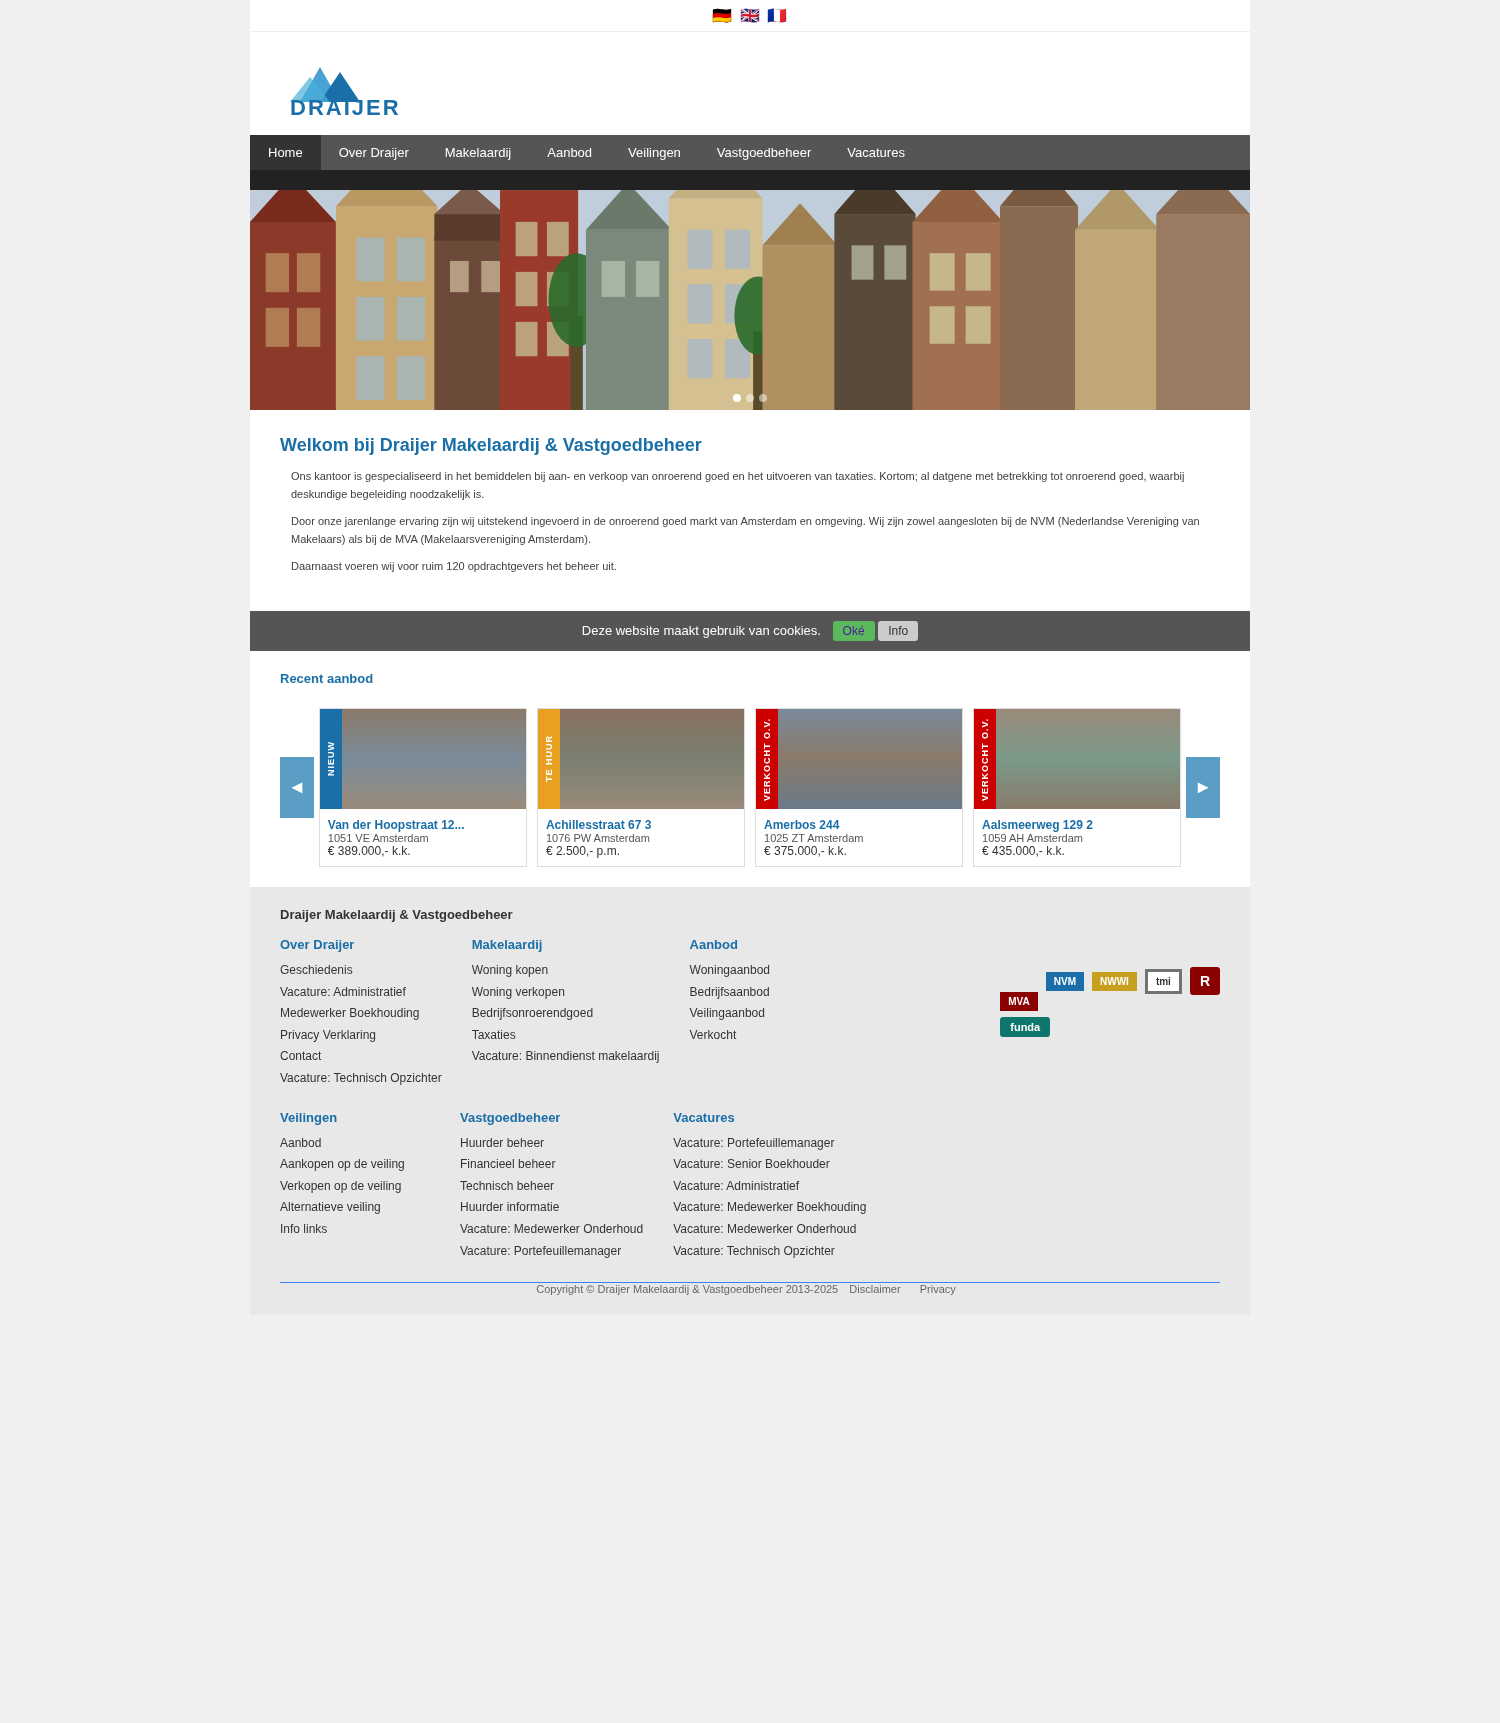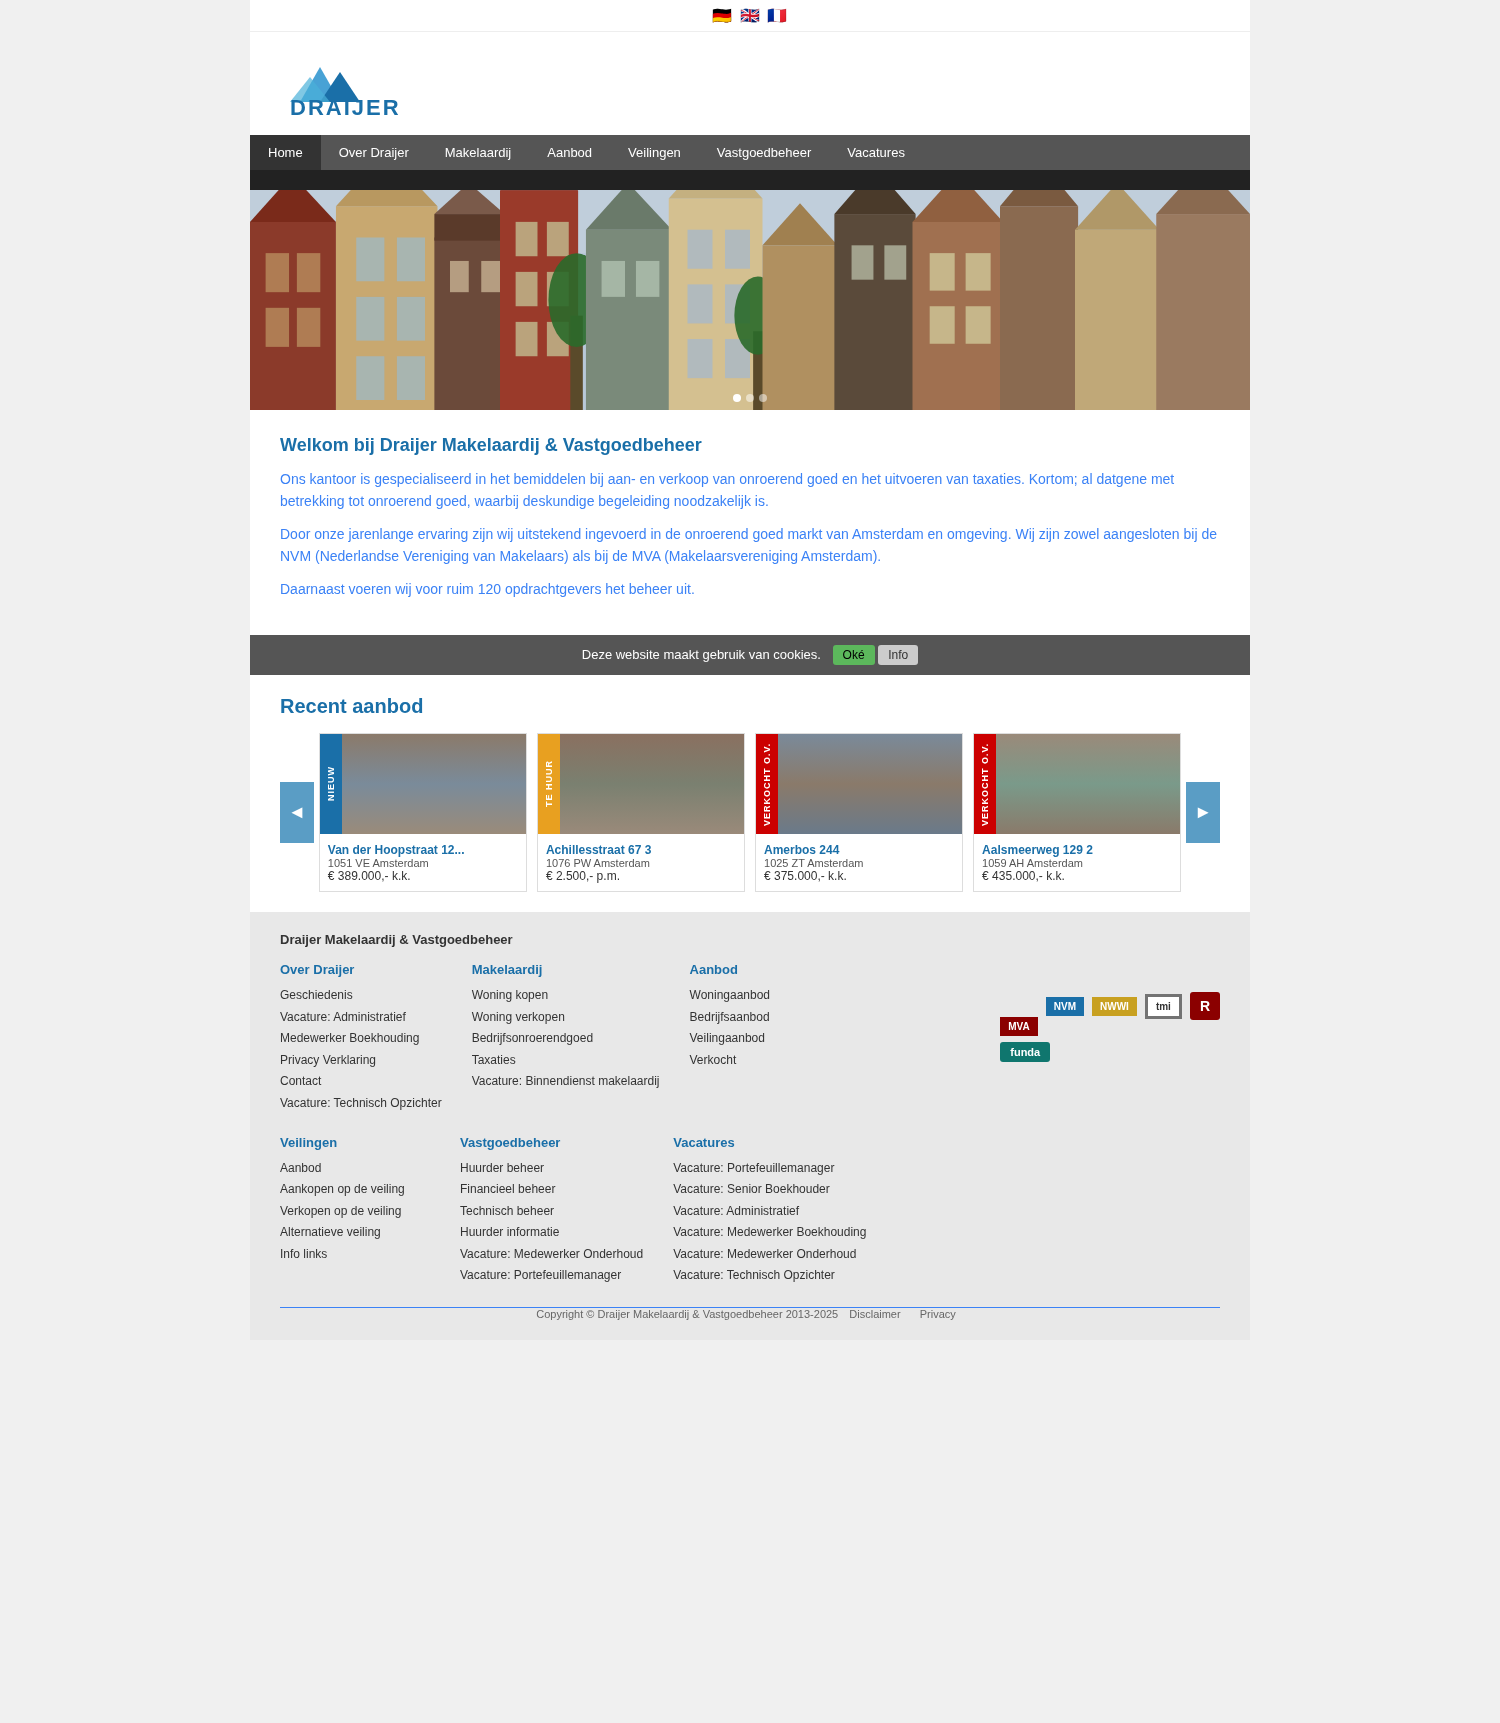--- a/index.html
+++ b/index.html
@@ -31,31 +31,31 @@
     
     .buildings-canvas { width: 100%; height: 220px; display: block; }
     
     .hero-dots { position: absolute; bottom: 8px; left: 50%; transform: translateX(-50%); display: flex; gap: 5px; }
     .hero-dot { width: 8px; height: 8px; border-radius: 50%; background: rgba(255,255,255,0.5); }
     .hero-dot.active { background: #fff; }
     
     
     .welcome-section { padding: 25px 30px; background: #fff; }
     .welcome-title { color: #1a6fa8; font-size: 18px; font-weight: bold; margin-bottom: 12px; }
-    .welcome-text { line-height: 1.6; color: #3b82f6; font-size: 14px; margin-bottom: 10px; }
+    .welcome-text { line-height: 1.6; color: #404040; font-size: 11px; margin-bottom: 10px; margin-left: 11px; }
     
     
     .cookie-bar { background: #555; padding: 10px; text-align: center; color: #fff; font-size: 13px; }
     .cookie-bar .cookie-text { margin-right: 8px; }
-    .btn-ok { background: #5cb85c; color: #000000; border: none; padding: 3px 10px; cursor: pointer; border-radius: 3px; font-size: 12px; }
+    .btn-ok { background: #5cb85c; color: #4c1d95; border: none; padding: 3px 10px; cursor: pointer; border-radius: 3px; font-size: 12px; }
     .btn-info { background: #ccc; color: #333; border: none; padding: 3px 10px; cursor: pointer; border-radius: 3px; font-size: 12px; }
     
     
     .recent-section { padding: 20px 30px; background: #fff; }
-    .recent-title { color: #1a6fa8; font-size: 20px; font-weight: bold; margin-bottom: 15px; }
+    .recent-title { color: #1a6fa8; font-size: 13px; font-weight: bold; margin-bottom: 22px; }
     .properties-carousel { position: relative; display: flex; align-items: center; }
     .carousel-btn { background: #5a9dc5; color: #fff; border: none; padding: 20px 8px; cursor: pointer; font-size: 18px; }
     .properties-grid { display: flex; gap: 10px; flex: 1; overflow: hidden; padding: 0 5px; }
     .property-card { flex: 1; border: 1px solid #ddd; overflow: hidden; }
     .property-img { width: 100%; height: 100px; position: relative; overflow: hidden; }
     .property-img-inner { width: 100%; height: 100%; }
     .property-badge { position: absolute; top: 0; left: 0; bottom: 0; width: 22px; display: flex; align-items: center; justify-content: center; font-size: 9px; font-weight: bold; color: #fff; writing-mode: vertical-rl; text-orientation: mixed; transform: rotate(180deg); letter-spacing: 1px; }
     .badge-nieuw { background: #1a6fa8; }
     .badge-tehuur { background: #e8a020; }
     .badge-verkocht { background: #cc0000; }

